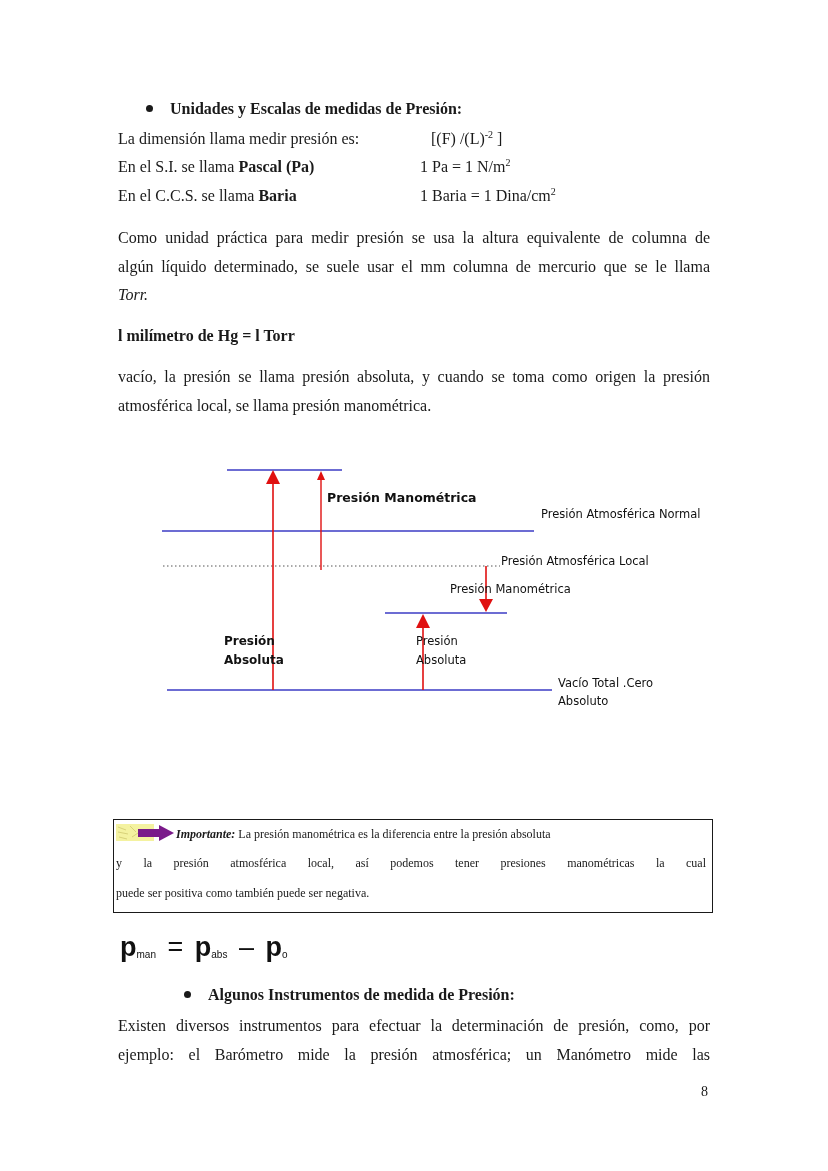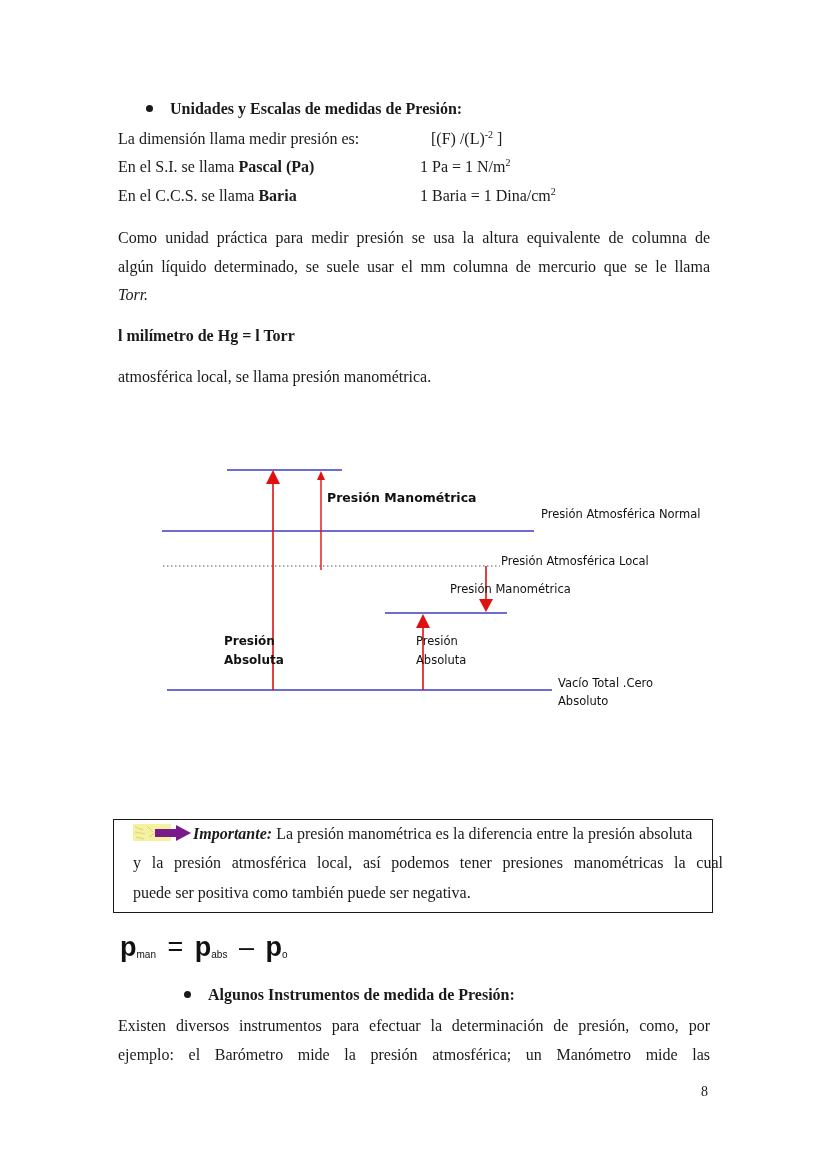--- a/index.html
+++ b/index.html
@@ -12,21 +12,21 @@
                 background: #1a1a1a; vertical-align: middle; margin-right: 17px; position: relative; top: -2px; }
   .para { position: absolute; left: 118px; width: 592px; font-size: 16px; line-height: 28.5px;
           text-align: justify; }
   .justify-line { display: block; text-align: justify; text-align-last: justify; }
   .left-line { display: block; text-align: left; }
   sup { font-size: 10px; line-height: 0; }
   .diagram { position: absolute; left: 0; top: 0; width: 828px; height: 1171px; pointer-events: none; }
   .diagram text { font-family: "DejaVu Sans", sans-serif; }
   .box { position: absolute; left: 113px; top: 819px; width: 598px; height: 92px;
          border: 1.5px solid #1a1a1a; }
-  .box-line { position: absolute; left: 19px; width: 590px; font-size: 16px; line-height: 20px; }
+  .box-line { position: absolute; left: 2px; width: 590px; font-size: 12px; line-height: 20px; }
   .formula { position: absolute; left: 120px; top: 932px; font-family: "Liberation Sans", "DejaVu Sans", sans-serif;
              font-size: 27px; font-weight: bold; color: #111; }
   .formula sub { font-size: 10px; font-weight: normal; vertical-align: -2px; text-align: right; }
   .formula .op { font-weight: normal; margin: 0 4px; }
   .page-num { position: absolute; left: 701px; top: 1084px; font-size: 14px; font-family: "Liberation Serif", serif; }
 </style>
 </head>
 <body>
 
 <div class="abs bullet-heading" style="left:146px; top:100px;">
@@ -54,20 +54,21 @@
 
 <div class="para" style="top:224px;">
   <span class="justify-line">Como unidad práctica para medir presión se usa la altura equivalente de columna de</span>
   <span class="justify-line">algún líquido determinado, se suele usar el mm columna de mercurio que se le llama</span>
   <span class="left-line" style="font-style:italic;">Torr.</span>
 </div>
 
 <div class="abs txt" style="left:118px; top:326px; font-weight:bold;">l milímetro de Hg = l Torr</div>
 
 <div class="para" style="top:363px;">
+  <span class="justify-line">vacío, la presión se llama presión absoluta, y cuando se toma como origen la presión</span>
   <span class="left-line">atmosférica local, se llama presión manométrica.</span>
 </div>
 
 <svg class="diagram" viewBox="0 0 828 1171" xmlns="http://www.w3.org/2000/svg">
 
   <line x1="227" y1="470" x2="342" y2="470" stroke="#3b3bc4" stroke-width="1.6"></line>
   <line x1="162" y1="531" x2="534" y2="531" stroke="#3b3bc4" stroke-width="1.6"></line>
   <line x1="163" y1="566" x2="500" y2="566" stroke="#555" stroke-width="1" stroke-dasharray="1.5,2.5"></line>
   <line x1="385" y1="613" x2="507" y2="613" stroke="#3b3bc4" stroke-width="1.6"></line>
   <line x1="167" y1="690" x2="552" y2="690" stroke="#3b3bc4" stroke-width="1.6"></line>

